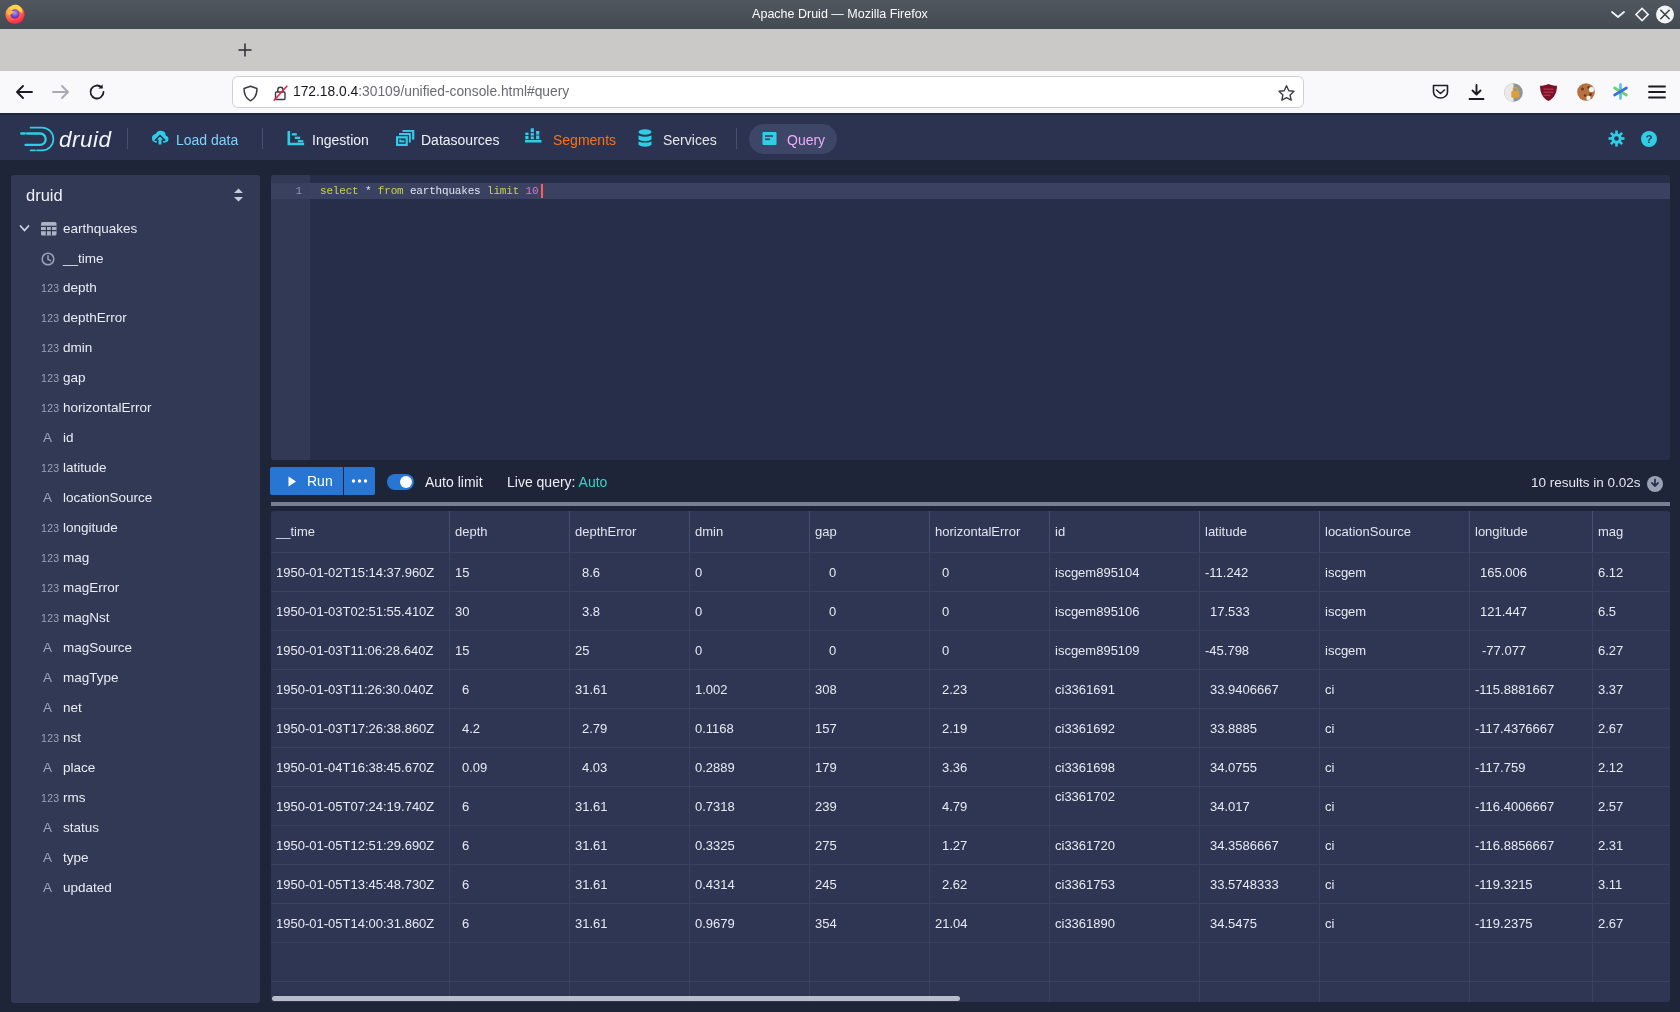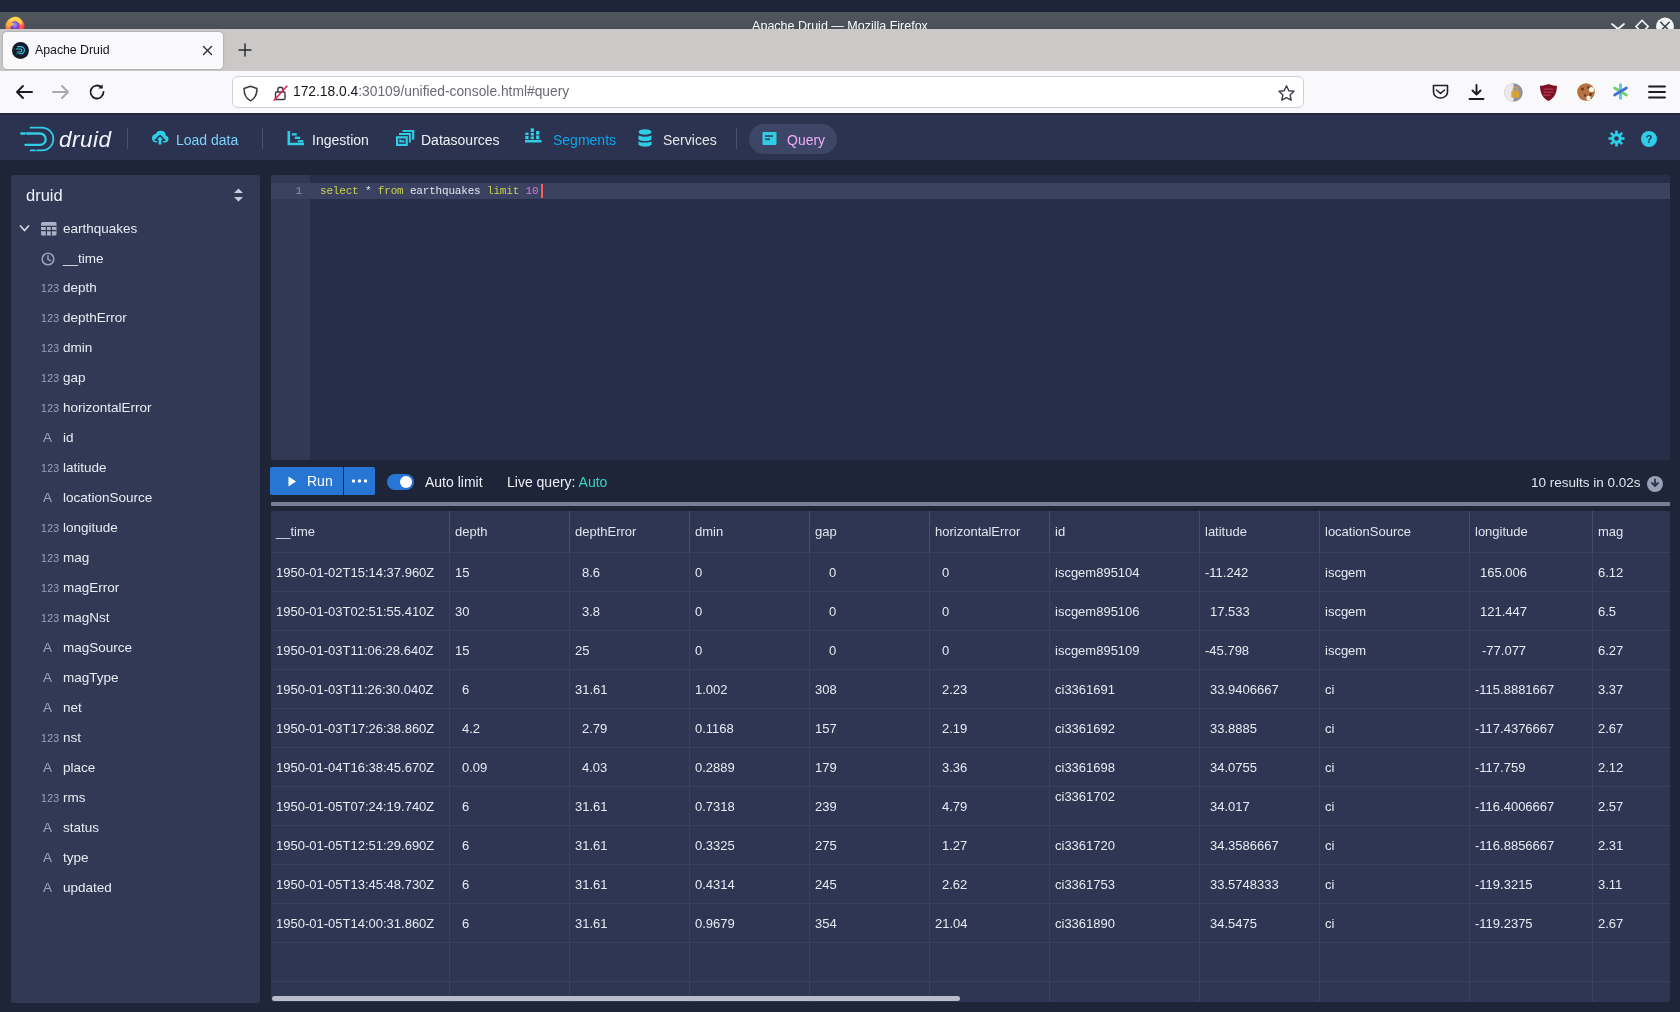--- a/index.html
+++ b/index.html
@@ -1,18 +1,18 @@
 <!DOCTYPE html>
 <html><head><meta charset="utf-8">
 <style>
 * { margin:0; padding:0; box-sizing:border-box; }
 html,body { width:1680px; height:1012px; overflow:hidden; }
 body { font-family:"Liberation Sans", sans-serif; background:#1f2539; position:relative; }
 .abs { position:absolute; }
-#titlebar { position:absolute; left:0; top:12px; width:1680px; height:29px;
+#titlebar { position:absolute; left:0; top:0; width:1680px; height:29px;
   background:linear-gradient(#51575e,#444a51); }
 #titlebar .title { position:absolute; left:0; right:0; top:7px; text-align:center;
   color:#fbfbfe; font-size:12.5px; }
 #tabbar { position:absolute; left:0; top:29px; width:1680px; height:42px; background:#cac9c8; }
 #tab { position:absolute; left:3px; top:3px; width:220px; height:37px; background:#f9f9fb;
   border-radius:4px; box-shadow:0 0 2px rgba(0,0,0,.35); }
 #tab .label { position:absolute; left:32px; top:11px; font-size:12.3px; color:#15141a; }
 #urlrow { position:absolute; left:0; top:71px; width:1680px; height:42px; background:#f9f9fb; }
 #urlbox { position:absolute; left:232px; top:76px; width:1072px; height:32px; background:#fff;
   border:1px solid #cfcfd8; border-radius:6px; }
@@ -80,34 +80,20 @@
 </svg>
 <div class="title">Apache Druid — Mozilla Firefox</div>
 <svg class="abs" style="left:1605px;top:5px" width="70" height="19" viewBox="0 0 70 19">
 <path d="M7 7 l6 5 6-5" stroke="#f2f3f5" stroke-width="1.8" fill="none" stroke-linecap="round" stroke-linejoin="round"></path>
 <rect x="32.8" y="5.2" width="8.6" height="8.6" transform="rotate(45 37 9.5)" stroke="#f2f3f5" stroke-width="1.6" fill="none"></rect>
 <circle cx="60" cy="9.5" r="9" fill="#f4f5f6"></circle>
 <path d="M55.8 5.3 L64.2 13.7 M64.2 5.3 L55.8 13.7" stroke="#3c4147" stroke-width="1.6" stroke-linecap="round"></path>
 </svg>
 </div>
 <div id="tabbar">
-    <div id="tab">
-<svg class="abs" style="left:9px;top:10px" width="17" height="17" viewBox="0 0 17 17">
-<circle cx="8.5" cy="8.5" r="8.5" fill="#161b29"></circle>
-<g stroke="#2fcde6" fill="none" stroke-width="1.1">
-<path d="M5.2 4.6 h3.6 a3.6 3.6 0 0 1 0 7.2 h-2.2"></path>
-<path d="M4.0 7.0 h4.4 a1.5 1.5 0 0 1 0 3 h-3.4"></path>
-<path d="M2.6 7.0 h0.5 M4.4 11.8 h0.9"></path>
-</g>
-      </svg>
-<div class="label">Apache Druid</div>
-<svg class="abs" style="left:199px;top:13px" width="11" height="11" viewBox="0 0 11 11">
-<path d="M1.5 1.5 L9.5 9.5 M9.5 1.5 L1.5 9.5" stroke="#2c2c33" stroke-width="1.3" stroke-linecap="round"></path>
-      </svg>
-</div>
 <svg class="abs" style="left:238px;top:14px" width="14" height="14" viewBox="0 0 14 14">
 <path d="M7 1 V13 M1 7 H13" stroke="#2b2b33" stroke-width="1.5" stroke-linecap="round"></path>
     </svg>
 </div>
 <div id="urlrow"></div>
 <svg class="abs" style="left:14px;top:83px" width="20" height="18" viewBox="0 0 20 18">
 <path d="M18 9 H3 M9 3 L3 9 l6 6" stroke="#1b1b21" stroke-width="1.9" fill="none" stroke-linecap="round" stroke-linejoin="round"></path>
   </svg>
 <svg class="abs" style="left:51px;top:83px" width="20" height="18" viewBox="0 0 20 18">
 <path d="M2 9 H17 M11 3 l6 6-6 6" stroke="#a9a9b2" stroke-width="1.9" fill="none" stroke-linecap="round" stroke-linejoin="round"></path>
@@ -178,21 +164,21 @@
 <path d="M10.5 1.6 h11.5 a11.4 11.4 0 0 1 0 22.8 h-5" stroke-width="1.7"></path>
 <path d="M7 7.5 h13 a5.7 5.7 0 0 1 0 11.4 h-14.5" stroke-width="2.3"></path>
 <path d="M1.2 7.5 h3.6" stroke-width="2.3"></path>
 <path d="M10.6 24.4 h4.4" stroke-width="1.7"></path>
 </g>
   </svg>
 <div id="wordmark">druid</div>
 <div class="abs" style="left:176px;top:132px;font-size:14px;color:#7dd3fc">Load data</div>
 <div class="abs" style="left:312px;top:132px;font-size:14px;color:#eef1f7">Ingestion</div>
 <div class="abs" style="left:421px;top:132px;font-size:14px;color:#eef1f7">Datasources</div>
-<div class="abs" style="left:553px;top:132px;font-size:14px;color:#0ea5e9">Segments</div>
+<div class="abs" style="left:553px;top:132px;font-size:14px;color:#f97316">Segments</div>
 <div class="abs" style="left:663px;top:132px;font-size:14px;color:#e5e5e5">Services</div>
 <div class="abs" style="left:787px;top:132px;font-size:14px;color:#f0abfc">Query</div>
 <svg class="abs" style="left:151px;top:129px" width="18" height="18" viewBox="0 0 18 18">
 <path d="M4.4 13.4 a4.2 4.2 0 0 1 0.3 -8.3 a5.3 5.3 0 0 1 10.2 1.6 a3.4 3.4 0 0 1 -0.6 6.7 z" fill="#2fcde6"></path>
 <path d="M9 6.5 l4.8 4.8 h-2.6 v5 h-4.4 v-5 h-2.6 z" fill="#2fcde6" stroke="#2c3351" stroke-width="1.5" stroke-linejoin="round"></path>
   </svg>
 <svg class="abs" style="left:287px;top:131px" width="18" height="15" viewBox="0 0 18 15">
 <g fill="#2fcde6">
 <path d="M0.5 0 h2.6 v11.7 h14 v2.6 h-16.6 z"></path>
 <rect x="4.8" y="2.2" width="5" height="2.3"></rect>

